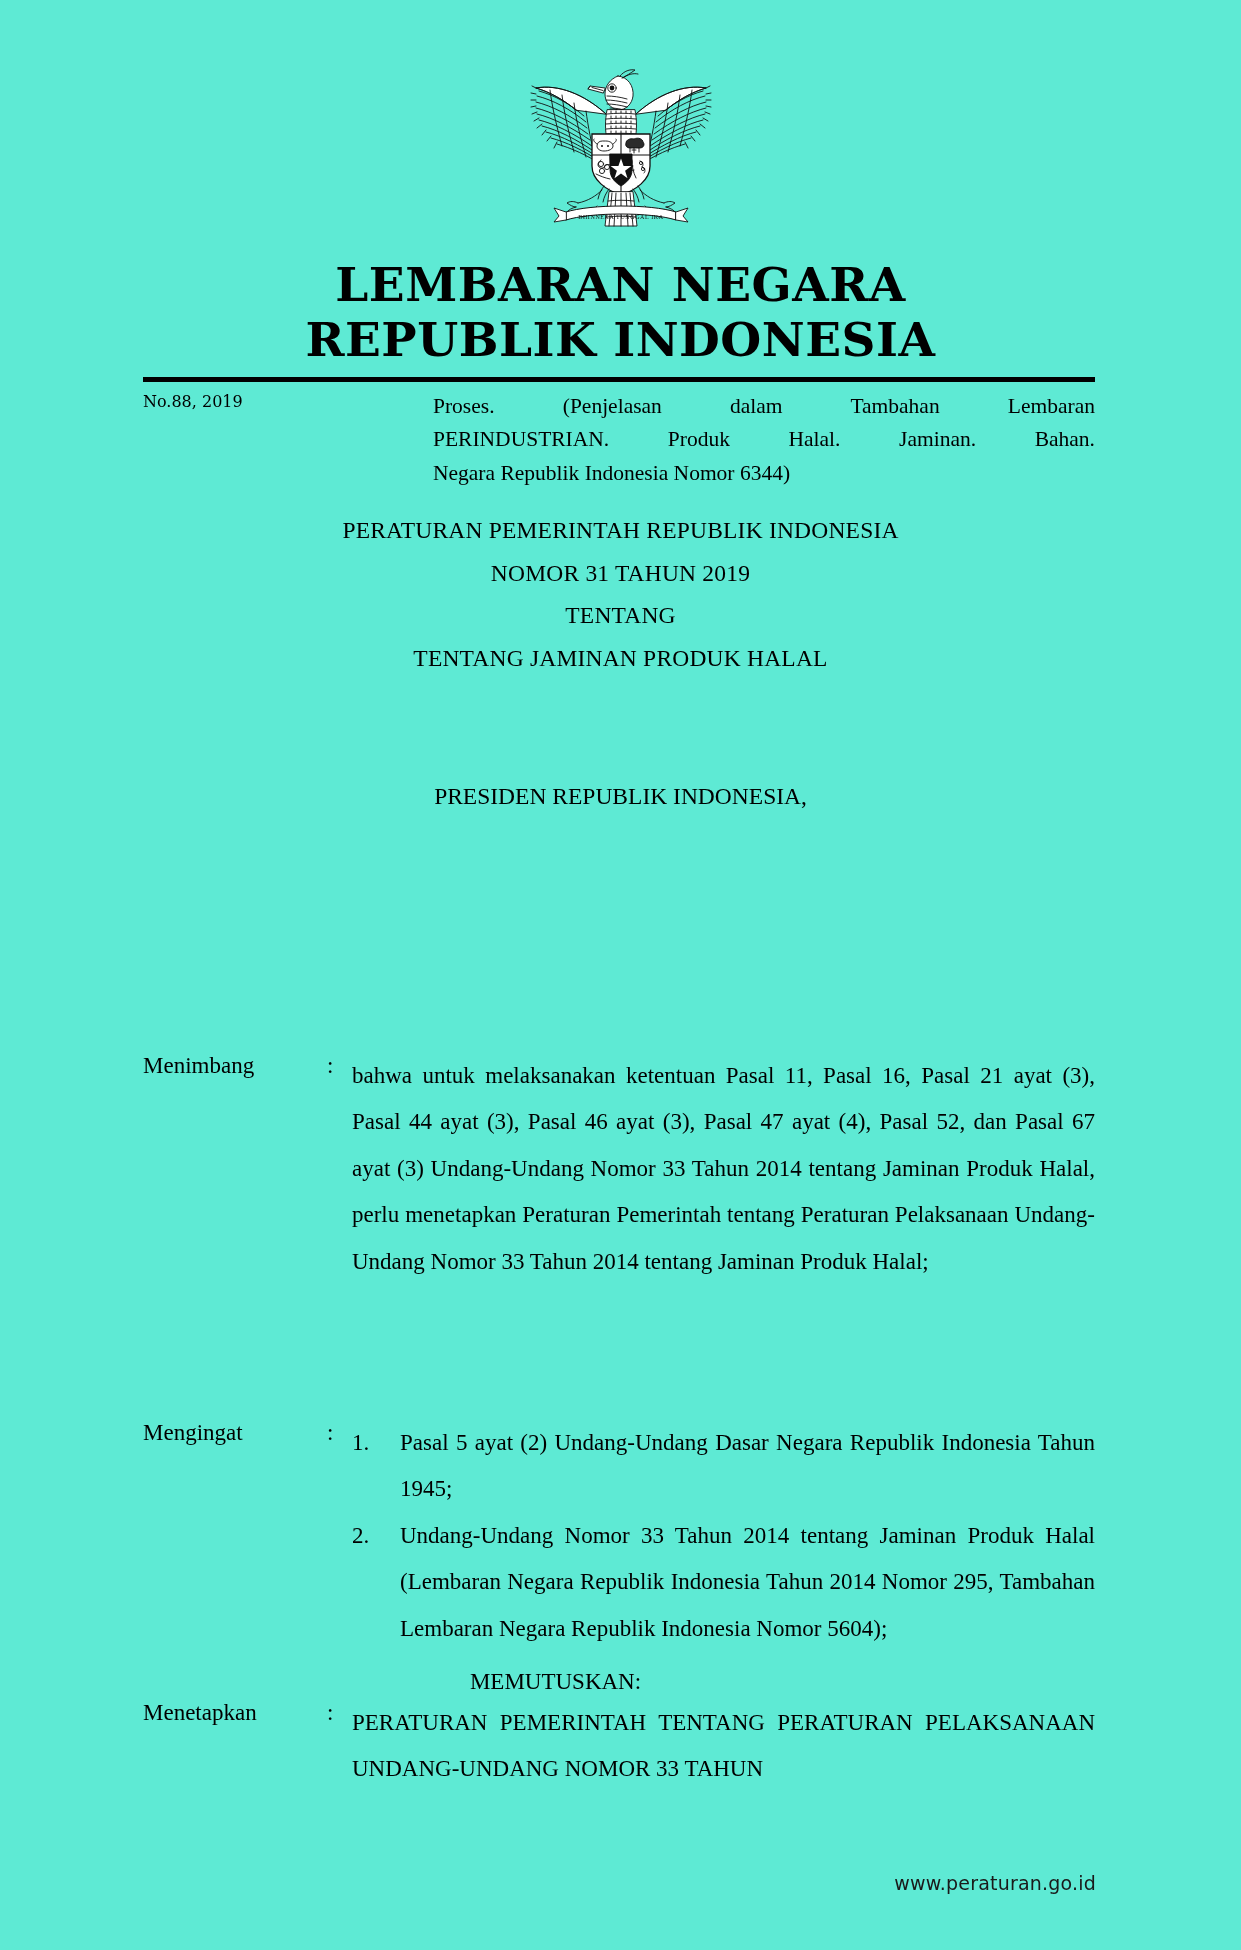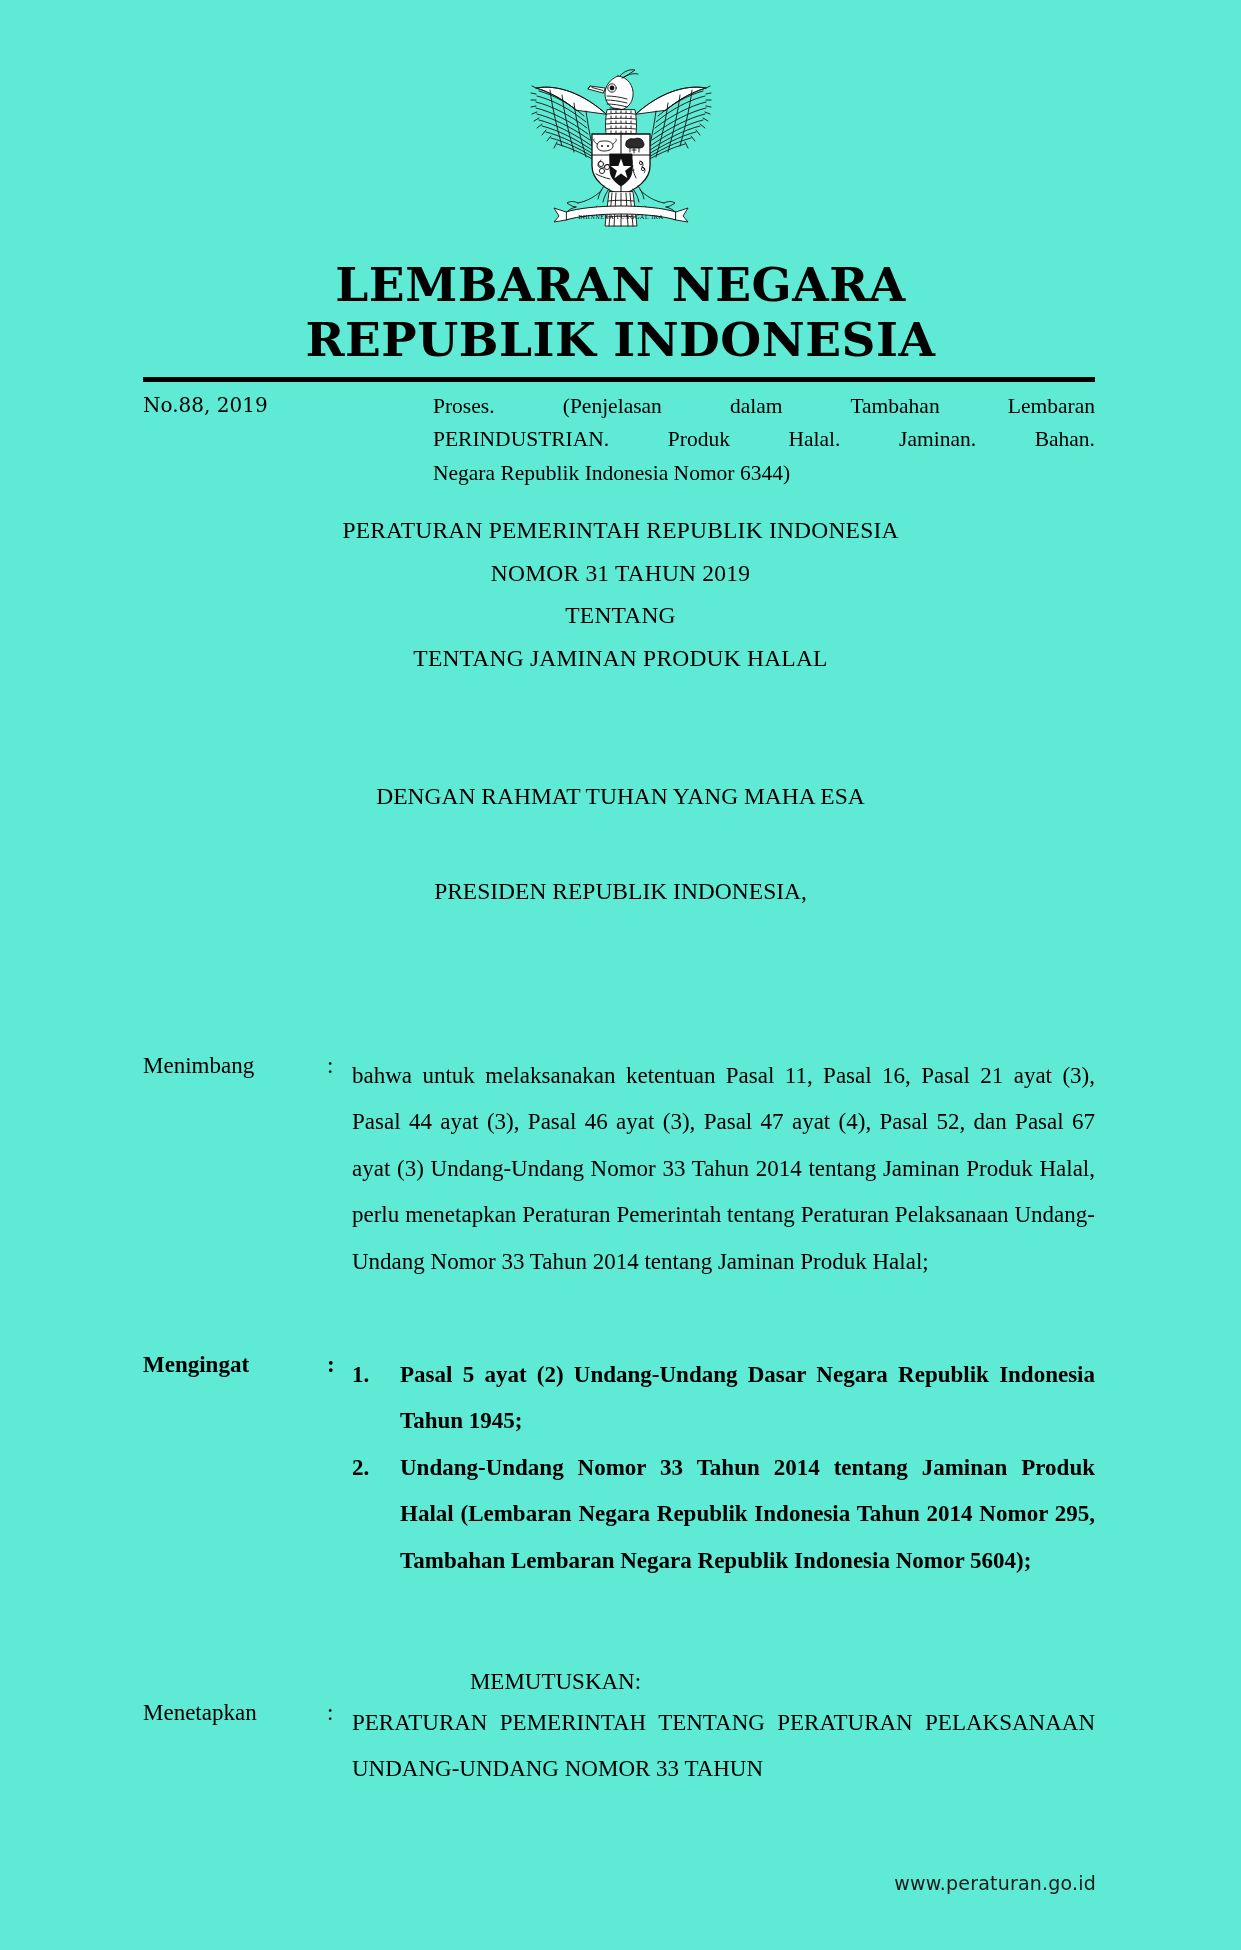--- a/index.html
+++ b/index.html
@@ -61,21 +61,21 @@
     width: 952px;
     font-size: 21px;
     line-height: 1.52;
   }
   .cite-no {
     position: absolute;
     left: 0;
     top: 0;
     width: 205px;
     font-family: "DejaVu Serif", "Liberation Serif", serif;
-    font-size: 20px;
+    font-size: 16px;
     white-space: nowrap;
   }
   .cite-body {
     margin-left: 290px;
     text-align: justify;
     text-justify: inter-word;
     font-size: 21.5px;
     line-height: 1.55;
   }
   .cite-body > span { display: block; }
@@ -150,21 +150,21 @@
     text-align: justify;
     text-justify: inter-word;
   }
   .numitem .marker {
     position: absolute;
     left: 0;
     top: 0;
   }
 
   .clause-menimbang { top: 1017px; margin-top: 36px; }
-  .clause-mengingat { top: 1352px; font-weight: bold; }
+  .clause-mengingat { top: 1420px; }
 
   
   .memutuskan {
     position: absolute;
     left: 0;
     top: 1670px;
     width: 1111px;
     text-align: center;
     font-size: 23px;
     line-height: 1;
@@ -390,21 +390,20 @@
   </div>
 
   <div class="title-block">
     <div class="tl1">PERATURAN PEMERINTAH REPUBLIK INDONESIA</div>
     <div class="tl2">NOMOR 31 TAHUN 2019</div>
     <div class="tl3">TENTANG</div>
     <div class="tl5">TENTANG JAMINAN PRODUK HALAL</div>
   </div>
 
   <div class="opening-block">
-    <div class="ob1">DENGAN RAHMAT TUHAN YANG MAHA ESA</div>
     <div class="ob2">PRESIDEN REPUBLIK INDONESIA,</div>
   </div>
 
   <div class="clause clause-menimbang">
     <div class="label">Menimbang</div>
     <div class="colon">:</div>
     <div class="content">
       <p class="para">bahwa untuk melaksanakan ketentuan Pasal 11, Pasal 16, Pasal 21 ayat (3), Pasal 44 ayat (3), Pasal 46 ayat (3), Pasal 47 ayat (4), Pasal 52, dan Pasal 67 ayat (3) Undang-Undang Nomor 33 Tahun 2014 tentang Jaminan Produk Halal, perlu menetapkan Peraturan Pemerintah tentang Peraturan Pelaksanaan Undang-Undang Nomor 33 Tahun 2014 tentang Jaminan Produk Halal;</p>
     </div>
   </div>

